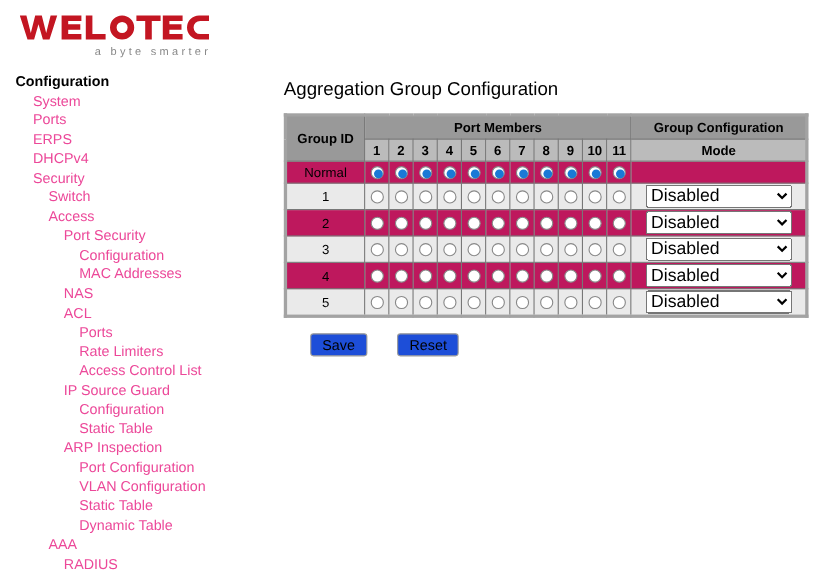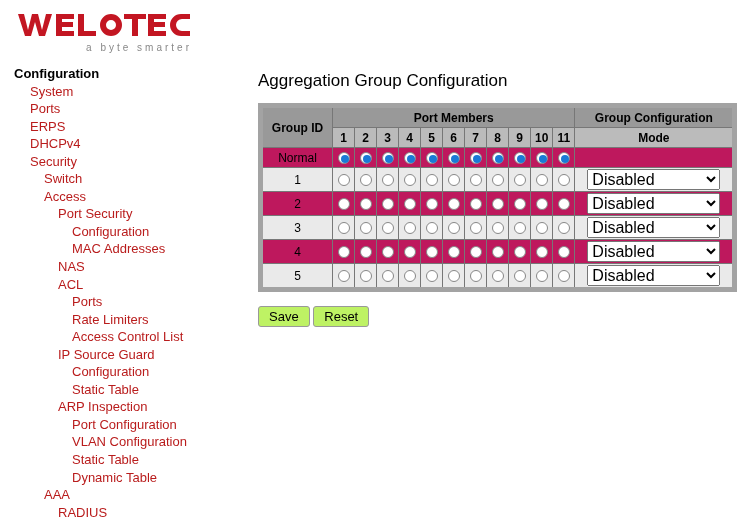--- a/index.html
+++ b/index.html
@@ -38,36 +38,36 @@
     width: 192px;
     flex: 0 0 192px;
     line-height: 1.35;
   }
   .nav-main {
     font-weight: bold;
     color: #000;
   }
   .nav ul { list-style: none; margin: 0; padding: 0; }
   .nav li { white-space: nowrap; }
-  .nav a { color: #b91c1c; text-decoration: none; cursor: pointer; text-align: right; }
+  .nav a { color: #ec4899; text-decoration: none; cursor: pointer; text-align: right; }
   .lvl1 { padding-left: 16px; }
   .lvl2 { padding-left: 30px; }
   .lvl3 { padding-left: 44px; }
   .lvl4 { padding-left: 58px; }
   .content {
     padding: 0 8px;
   }
   h2.page-title {
     font-size: 17px;
     font-weight: normal;
     margin: 6px 0 12px 0;
   }
   table.agg {
     border-collapse: collapse;
-    border: 5px solid #a3a3a3;
+    border: 3px solid #a3a3a3;
   }
   table.agg th, table.agg td {
     border: 1px solid #777;
     text-align: center;
     font-size: 12px;
   }
   table.agg .hdr-top th {
     background: #999;
     color: #000;
     font-weight: bold;
@@ -106,23 +106,24 @@
     left: 2px; top: 2px;
     width: 8px; height: 8px;
     background: #1a79d6;
     border-radius: 50%;
   }
   .btnrow { margin-top: 14px; }
   button.frm {
     font-size: 13px;
     padding: 2px 10px;
     border: 1px solid #999;
-    background: #bef264;
+    background: #1d4ed8;
     border-radius: 3px;
     cursor: pointer;
+    margin-left: 24px;
   }
 </style>
 </head>
 <body>
 
 <div class="logo-wrap">
   <svg class="logo" width="174" height="30" viewBox="0 0 174 30">
     <g fill="#c31622">
 
       <path d="M0 4 L6 4 L10 20 L14 4 L20 4 L24 20 L28 4 L34 4 L27 26 L21 26 L17 12 L13 26 L7 26 Z"></path>

